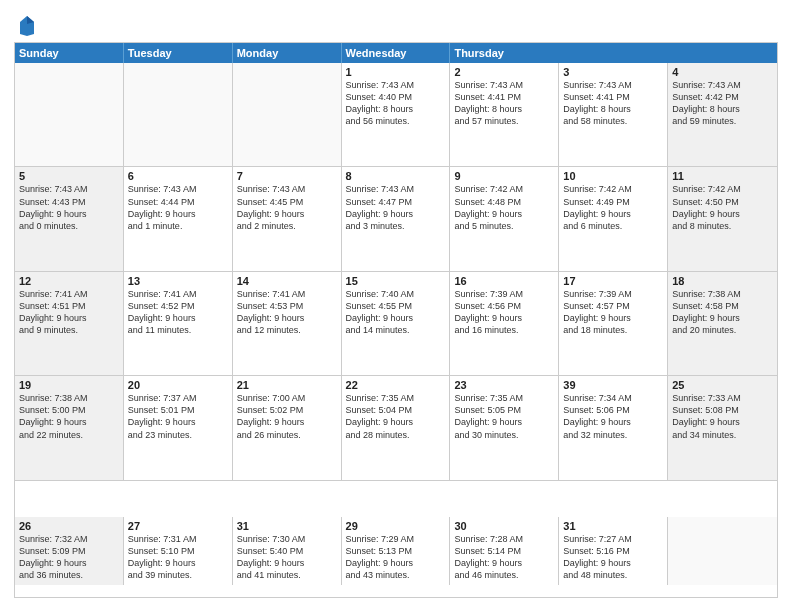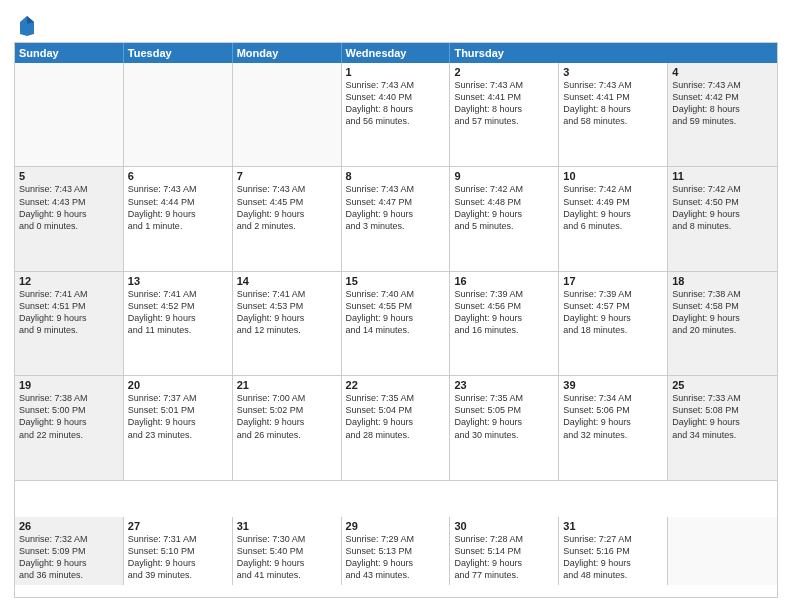--- a/index.html
+++ b/index.html
@@ -349,21 +349,21 @@
             <div class="cell-line">Sunrise: 7:29 AM</div>
             <div class="cell-line">Sunset: 5:13 PM</div>
             <div class="cell-line">Daylight: 9 hours</div>
             <div class="cell-line">and 43 minutes.</div>
           </div>
           <div class="cal-cell">
             <div class="day-num">30</div>
             <div class="cell-line">Sunrise: 7:28 AM</div>
             <div class="cell-line">Sunset: 5:14 PM</div>
             <div class="cell-line">Daylight: 9 hours</div>
-            <div class="cell-line">and 77 minutes.</div>
+            <div class="cell-line">and 46 minutes.</div>
           </div>
           <div class="cal-cell">
             <div class="day-num">31</div>
             <div class="cell-line">Sunrise: 7:27 AM</div>
             <div class="cell-line">Sunset: 5:16 PM</div>
             <div class="cell-line">Daylight: 9 hours</div>
             <div class="cell-line">and 48 minutes.</div>
           </div>
           <div class="cal-cell empty"></div>
         </div>

